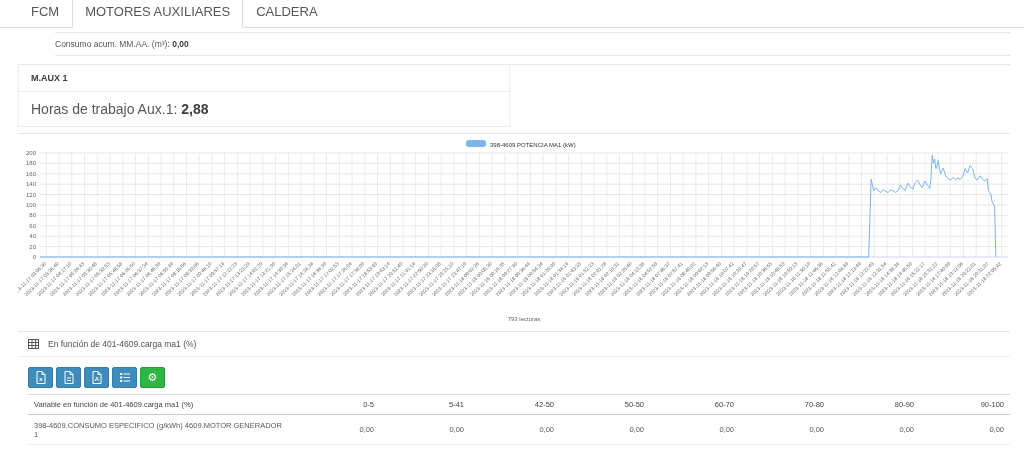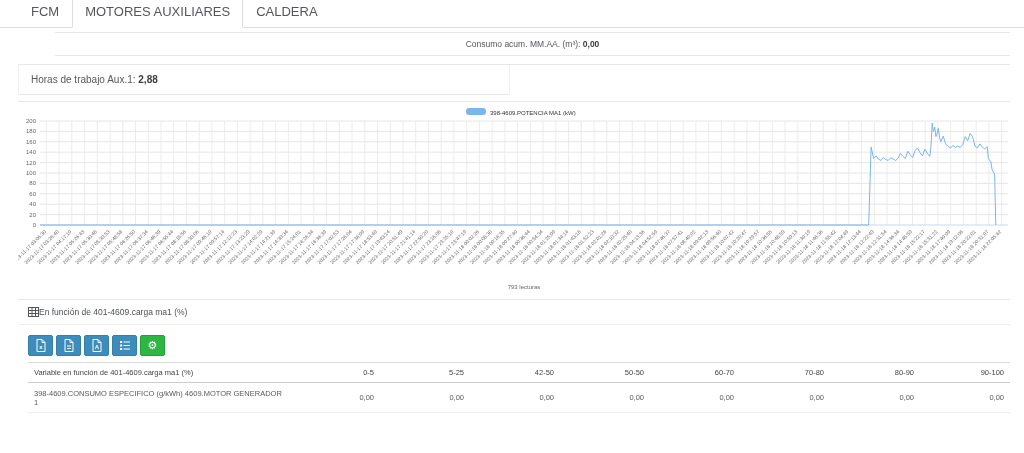--- a/index.html
+++ b/index.html
@@ -8,33 +8,33 @@
     width:1024px; height:453px; background:#fff; color:#58585b;
     font-family:"Liberation Sans", sans-serif; font-size:8px; overflow:hidden;
   }
   
   .tabbar { display:flex; align-items:flex-end; height:28px; border-bottom:1px solid #ddd; padding-left:18px; }
   .tab { padding:7px 12px 8px 12px; font-size:13px; color:#54565a; cursor:pointer;
          border:1px solid transparent; margin-bottom:-1px; white-space:nowrap; }
   .tab.active { background:#fff; border:1px solid #ddd; border-bottom-color:#fff; }
   
   .consumo-bar { margin:4px 14px 8px 55px; border-top:1px solid #e8e8e8; border-bottom:1px solid #e8e8e8;
-                 padding:6px 0; text-align:center; font-size:8.5px; color:#55575a; }
+                 padding:6px 0; text-align:left; font-size:8.5px; color:#55575a; }
   .consumo-bar b { color:#3c3c3e; }
   
   .maux-group { margin:5px 14px 0 18px; border-top:1px solid #e8e8e8; }
   .maux-panel { width:492px; border-left:1px solid #efefef; border-right:1px solid #efefef; border-bottom:1px solid #e8e8e8; }
   .maux-title { font-weight:bold; font-size:9px; color:#3c3c3e; padding:8px 12px; border-bottom:1px solid #eee; }
-  .maux-body { padding:9px 12px; font-size:10px; }
+  .maux-body { padding:9px 12px; font-size:14px; }
   .maux-body b { color:#3c3c3e; }
   
   .chart-section { margin:6px 14px 0 18px; border-top:1px solid #e8e8e8; border-bottom:1px solid #e8e8e8; padding:3px 0 2px 0; }
   .chart-section svg { display:block; }
   
-  .func-header { margin:7px 14px 0 28px; display:flex; align-items:center; gap:0; font-size:8.5px; color:#4e5052; }
+  .func-header { margin:7px 14px 0 28px; display:flex; align-items:center; gap:9px; font-size:8.5px; color:#4e5052; }
   .section-divider { margin:7px 14px 0 18px; border-top:1px solid #eee; }
   
   .toolbar { margin:10px 0 0 28px; display:flex; gap:3px; }
   .btn { width:25px; height:21px; border-radius:2px; display:flex; align-items:center; justify-content:center; cursor:pointer; }
   .btn-blue { background:#3c8dbc; border:1px solid #367fa9; }
   .btn-green { background:#2db742; border:1px solid #27a037; }
   .btn .gear { color:#fff; font-size:11px; line-height:1; }
   
   table.dist { margin:6px 14px 0 28px; width:982px; border-collapse:collapse; table-layout:fixed; font-size:7.5px; }
   table.dist th { font-weight:normal; color:#434446; text-align:right; padding:5px 6px;
@@ -54,20 +54,21 @@
   <div class="tab">CALDERA</div>
 </div>
 
 <div class="consumo-bar">
   <span>Consumo acum. MM.AA. (m³):</span>
   <b>0,00</b>
 </div>
 
 <div class="maux-group">
   <div class="maux-panel">
+    <div class="maux-title">M.AUX 1</div>
     <div class="maux-body">
       <span>Horas de trabajo Aux.1:</span>
       <b>2,88</b>
     </div>
   </div>
 </div>
 
 <div class="chart-section">
   <svg width="992" height="192" xmlns="http://www.w3.org/2000/svg">
       <line x1="28.4" y1="16" x2="28.4" y2="120" stroke="#ececec" stroke-width="1"></line>
@@ -302,21 +303,21 @@
 </div>
 
 <table class="dist">
   <colgroup>
       <col class="c-label">
     </colgroup>
   <thead>
       <tr>
         <th class="lbl">Variable en función de 401-4609.carga ma1 (%)</th>
         <th>0-5</th>
-        <th>5-25</th>
+        <th>5-41</th>
         <th>42-50</th>
         <th>50-50</th>
         <th>60-70</th>
         <th>70-80</th>
         <th>80-90</th>
         <th>90-100</th>
       </tr>
     </thead>
   <tbody>
       <tr>

